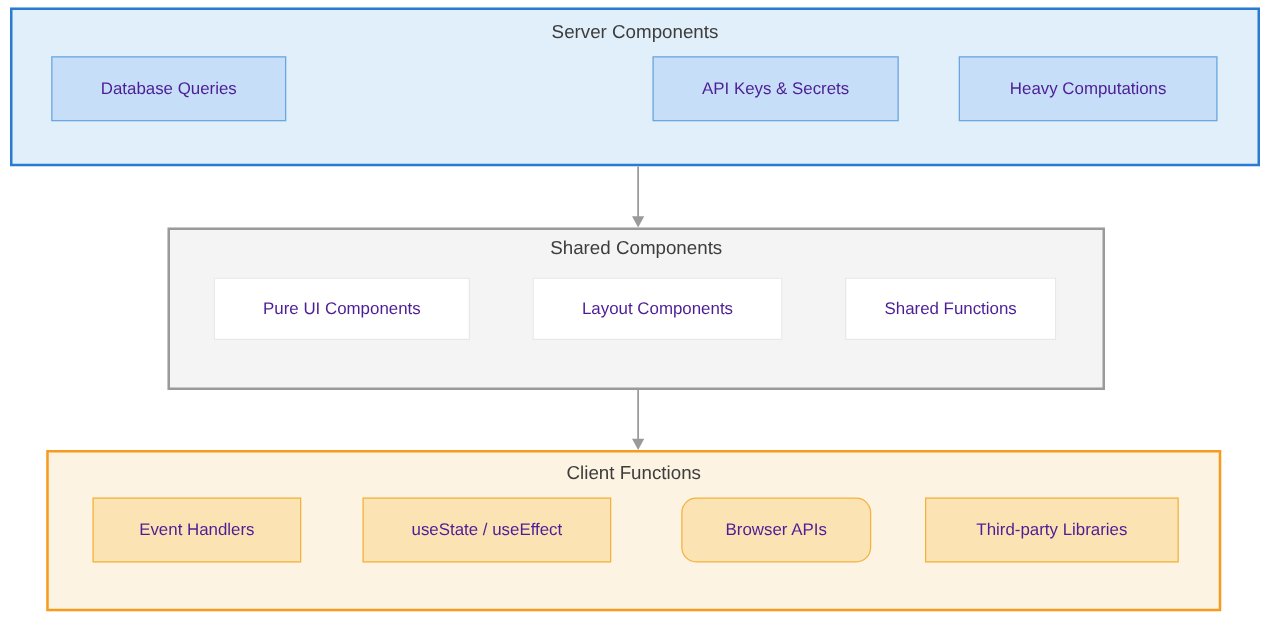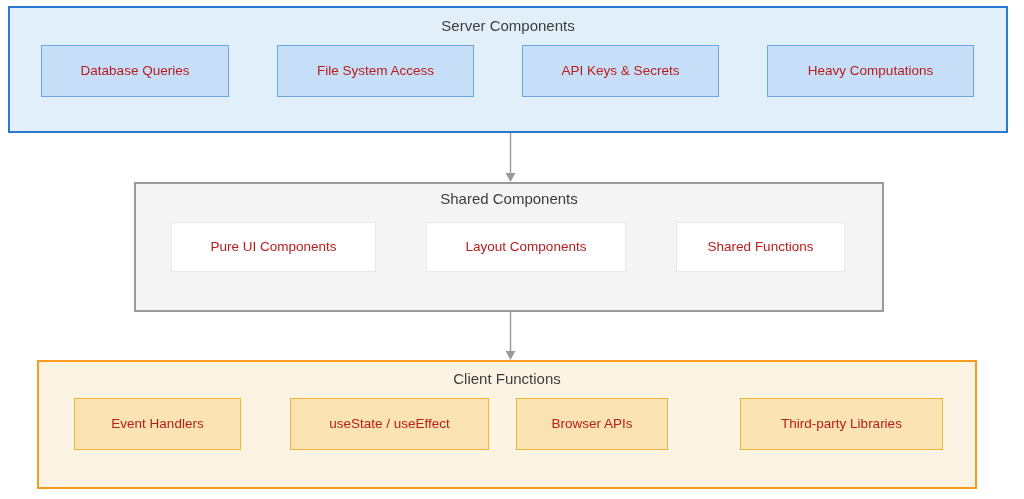--- a/index.html
+++ b/index.html
@@ -41,21 +41,21 @@
   .node {
     position: absolute;
     box-sizing: border-box;
     border-width: 1px;
     border-style: solid;
     display: flex;
     align-items: center;
     justify-content: center;
     text-align: center;
     font-size: 13.5px;
-    color: #b91c1c;
+    color: #4c1d95;
     line-height: 16px;
     white-space: nowrap;
     padding: 0 4px;
   }
 
   
   .group-server {
     border-color: #2a7ad1;
     background: #e1effa;
   }
@@ -98,23 +98,20 @@
 <div id="canvas">
 
   <div class="group group-server" style="left:8px; top:6px; width:1000px; height:127px;">
     <div class="group-title" style="top:10px;">Server Components</div>
   </div>
 
   <div class="node node-server" style="left:41px; top:45px; width:188px; height:52px;">
     <span>Database Queries</span>
   </div>
 
-  <div class="node node-server" style="left:277px; top:45px; width:197px; height:52px;">
-    <span>File System Access</span>
-  </div>
 
   <div class="node node-server" style="left:522px; top:45px; width:197px; height:52px;">
     <span>API Keys &amp; Secrets</span>
   </div>
 
   <div class="node node-server" style="left:767px; top:45px; width:207px; height:52px;">
     <span>Heavy Computations</span>
   </div>
 
   <div class="connector" style="left:502px; top:133px; width:17px; height:50px;">
@@ -152,21 +149,21 @@
   </div>
 
   <div class="node node-client" style="left:290px; top:398px; width:199px; height:52px;">
     <span>useState / useEffect</span>
   </div>
 
   <div class="node node-client" style="left:74px; top:398px; width:167px; height:52px;">
     <span>Event Handlers</span>
   </div>
 
-  <div class="node node-client" style="left:516px; top:398px; width:152px; height:52px;">
+  <div class="node node-client" style="left:545px; top:398px; width:152px; height:52px;border-radius:12px;">
     <span>Browser APIs</span>
   </div>
 
   <div class="node node-client" style="left:740px; top:398px; width:203px; height:52px;">
     <span>Third-party Libraries</span>
   </div>
 
 </div>
 
 </body></html>

